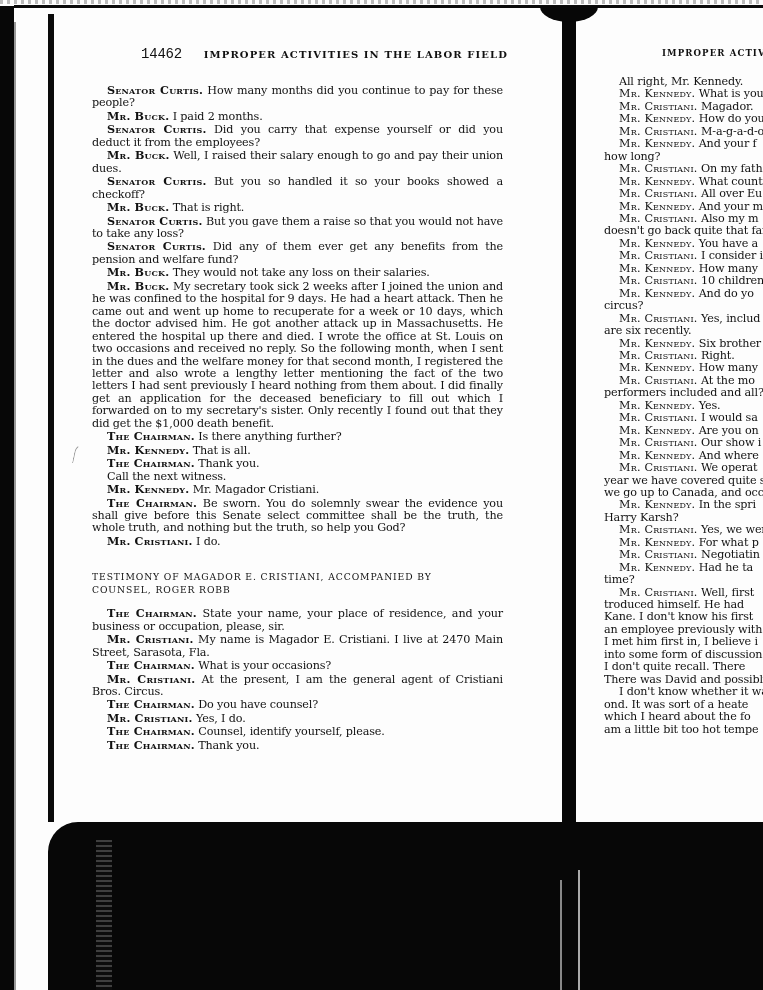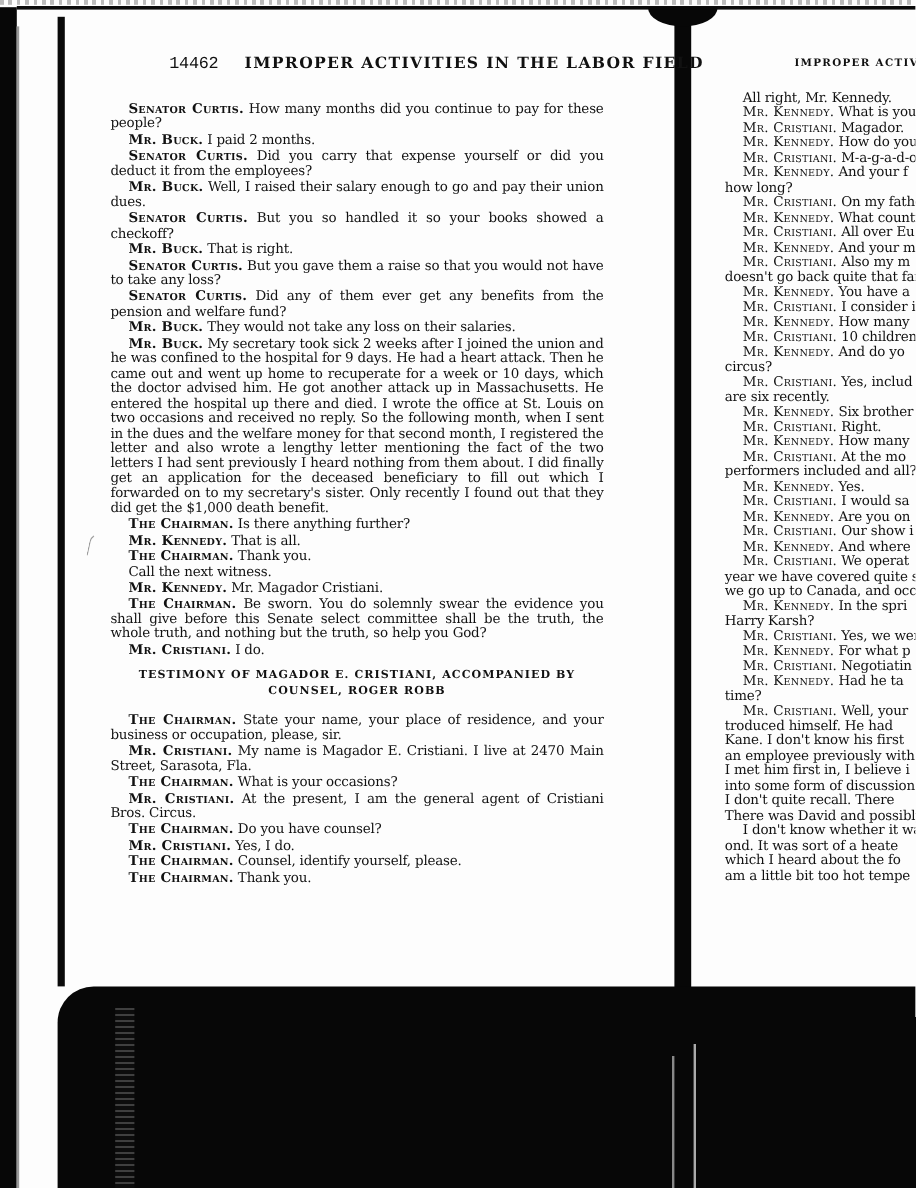--- a/index.html
+++ b/index.html
@@ -33,27 +33,27 @@
   .text-block { position: absolute; font-size: 11.2px; line-height: 12.45px; letter-spacing: -0.15px; }
   .left-text { left: 92px; top: 84px; width: 411px; }
   .right-text { left: 28px; top: 62px; width: 300px; white-space: nowrap; }
 
   .p { text-align: justify; text-indent: 15px; }
   .sc { font-variant: small-caps; letter-spacing: 0.2px; }
   .speaker { font-weight: bold; }
 
   .running-head-left { position: absolute; left: 141px; top: 46px; width: 420px; font-size: 12px; white-space: nowrap; }
   .running-head-left .pg { font-size: 14px; letter-spacing: -0.2px; font-family: Liberation Mono, monospace; }
-  .running-head-left .title { margin-left: 18px; font-size: 13px; font-weight: bold; letter-spacing: 1.1px; }
+  .running-head-left .title { margin-left: 18px; font-size: 10px; font-weight: bold; letter-spacing: 1.1px; }
 
   .running-head-right { position: absolute; left: 662px; top: 48px; font-size: 8.6px; font-weight: bold;
     letter-spacing: 1.1px; white-space: nowrap; }
 
-  .heading { text-align: center; font-size: 9.2px; font-weight: bold; letter-spacing: 0.9px; line-height: 12.5px;
-    margin: 9px 0 11px 0; }
+  .heading { font-size: 9.2px; font-weight: normal; letter-spacing: 0.9px; line-height: 12.5px;
+    margin: 23px 0 11px 0; }
 
   .ink-mark { position: absolute; left: 74px; top: 444px; width: 8px; height: 20px;
     border-left: 1px solid #999; border-top: 1px solid transparent; border-radius: 10px 0 0 0; transform: rotate(12deg); }
 </style>
 </head>
 <body>
 
 <div class="scan">
   <div class="dash-top"></div>
   <div class="left-black"></div>
@@ -151,21 +151,21 @@
         <div style="padding-left: 15px;"><span class="sc">Mr. Cristiani.</span> <span>We operat</span></div>
         <div style="padding-left: 0px;"><span>year we have covered quite s</span></div>
         <div style="padding-left: 0px;"><span>we go up to Canada, and occas</span></div>
         <div style="padding-left: 15px;"><span class="sc">Mr. Kennedy.</span> <span>In the spri</span></div>
         <div style="padding-left: 0px;"><span>Harry Karsh?</span></div>
         <div style="padding-left: 15px;"><span class="sc">Mr. Cristiani.</span> <span>Yes, we wer</span></div>
         <div style="padding-left: 15px;"><span class="sc">Mr. Kennedy.</span> <span>For what p</span></div>
         <div style="padding-left: 15px;"><span class="sc">Mr. Cristiani.</span> <span>Negotiatin</span></div>
         <div style="padding-left: 15px;"><span class="sc">Mr. Kennedy.</span> <span>Had he ta</span></div>
         <div style="padding-left: 0px;"><span>time?</span></div>
-        <div style="padding-left: 15px;"><span class="sc">Mr. Cristiani.</span> <span>Well, your</span></div>
+        <div style="padding-left: 15px;"><span class="sc">Mr. Cristiani.</span> <span>Well, first</span></div>
         <div style="padding-left: 0px;"><span>troduced himself.  He had</span></div>
         <div style="padding-left: 0px;"><span>Kane.  I don't know his first</span></div>
         <div style="padding-left: 0px;"><span>an employee previously with</span></div>
         <div style="padding-left: 0px;"><span>I met him first in, I believe i</span></div>
         <div style="padding-left: 0px;"><span>into some form of discussion</span></div>
         <div style="padding-left: 0px;"><span>I don't quite recall.  There</span></div>
         <div style="padding-left: 0px;"><span>There was David and possibly</span></div>
         <div style="padding-left: 15px;"><span>I don't know whether it wa</span></div>
         <div style="padding-left: 0px;"><span>ond.  It was sort of a heate</span></div>
         <div style="padding-left: 0px;"><span>which I heard about the fo</span></div>

